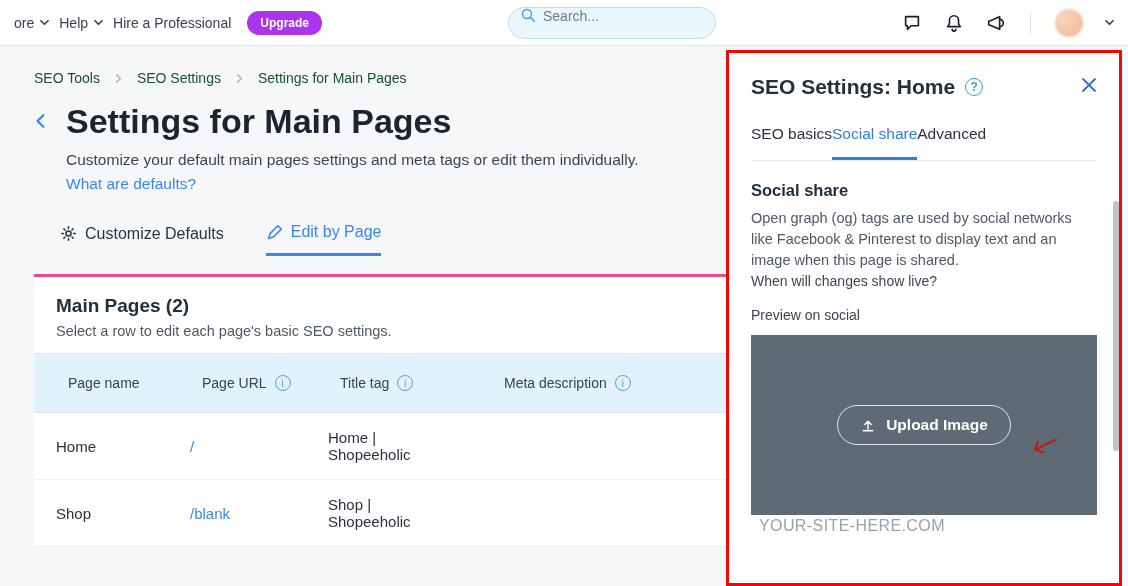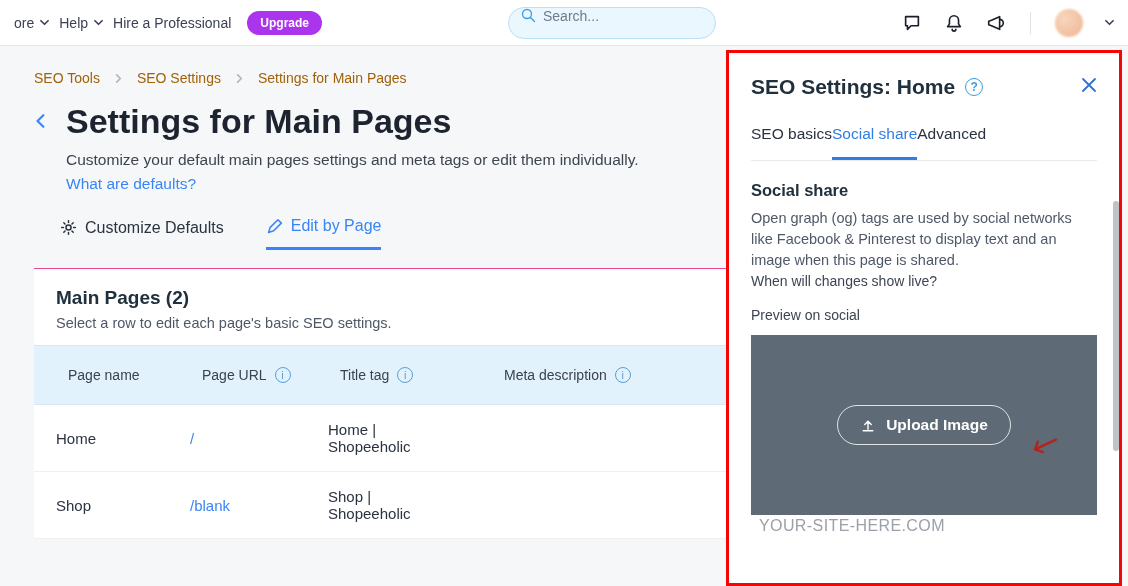--- a/index.html
+++ b/index.html
@@ -11,34 +11,34 @@
   .chv { width:9px; height:9px; }
   .upgrade { background:#aa35ec; color:#fff; font-size:12px; font-weight:600; padding:5px 13px; border-radius:13px; cursor:pointer; margin-left:6px; }
   .top-center { margin-left:auto; margin-right:auto; }
   .search { display:flex; align-items:flex-start; gap:7px; width:208px; height:32px; border:1px solid #b9e1f5; background:#eaf7fe; border-radius:16px; padding:0 12px; color:#6f7b8a; font-size:14px; }
   .top-right { display:flex; align-items:center; gap:22px; }
   .ticon { width:20px; height:20px; display:flex; align-items:center; justify-content:center; color:#1b1f29; cursor:pointer; }
   .divider-v { width:1px; height:22px; background:#e1e3e6; margin:0 2px; }
   .avatar { width:28px; height:28px; border-radius:50%; background:radial-gradient(circle at 35% 35%, #f7d6bf, #f0b48f); filter:blur(1px); }
   
   .main { background:#f5f7f8; padding:24px 0 0 34px; height:calc(100% - 46px); position:relative; }
-  .breadcrumb { display:flex; align-items:center; gap:14px; font-size:14px; color:#a16207; }
+  .breadcrumb { display:flex; align-items:center; gap:14px; font-size:14px; color:#14532d; }
   .bc-chv { color:#b0b6bc; }
   .header-row { display:flex; align-items:flex-start; gap:18px; margin-top:16px; }
   .back-arrow { color:#3985f7; font-size:18px; font-weight:600; margin-top:10px; cursor:pointer; }
   h1.page-title { font-size:34px; font-weight:700; color:#1d2430; }
   .subtitle { font-size:15.5px; color:#3d4553; margin-top:10px; }
   .link { color:#3985f7; cursor:pointer; }
   
-  .tabs { display:flex; gap:42px; margin-top:24px; margin-left:26px; }
+  .tabs { display:flex; gap:42px; margin-top:30px; margin-left:26px; }
   .tab { display:flex; align-items:center; gap:8px; font-size:16px; color:#2b3240; padding-bottom:12px; cursor:pointer; }
   .tab.active { color:#3985f7; border-bottom:3px solid #3985f7; }
   .mini-icon { width:17px; height:17px; }
   
-  .card { background:#fff; margin-top:18px; width:1050px; border-top:1px solid #ec4899; }
+  .card { background:#fff; margin-top:18px; width:1050px; border-top:3px solid #ec4899; }
   .card-head { display:flex; align-items:center; justify-content:space-between; padding:18px 22px 14px 22px; }
   .card-title { font-size:19px; font-weight:700; }
   .card-sub { font-size:14.5px; color:#4e5867; margin-top:6px; }
   .table-search { width:34px; height:34px; border:1px solid #c5e6f7; border-radius:50%; display:flex; align-items:center; justify-content:center; color:#3c9fe0; cursor:pointer; }
   .thead { display:flex; align-items:center; background:#e2f2fc; height:60px; padding:0 34px; font-size:14px; color:#3b4250; border-top:1px solid #d8e8f3; border-bottom:1px solid #d8e8f3; }
   .col-name { width:134px; }
   .col-url  { width:138px; }
   .col-tt   { width:164px; }
   .col-md   { flex:1; }
   .thead .hcell { display:flex; align-items:center; gap:8px; }

